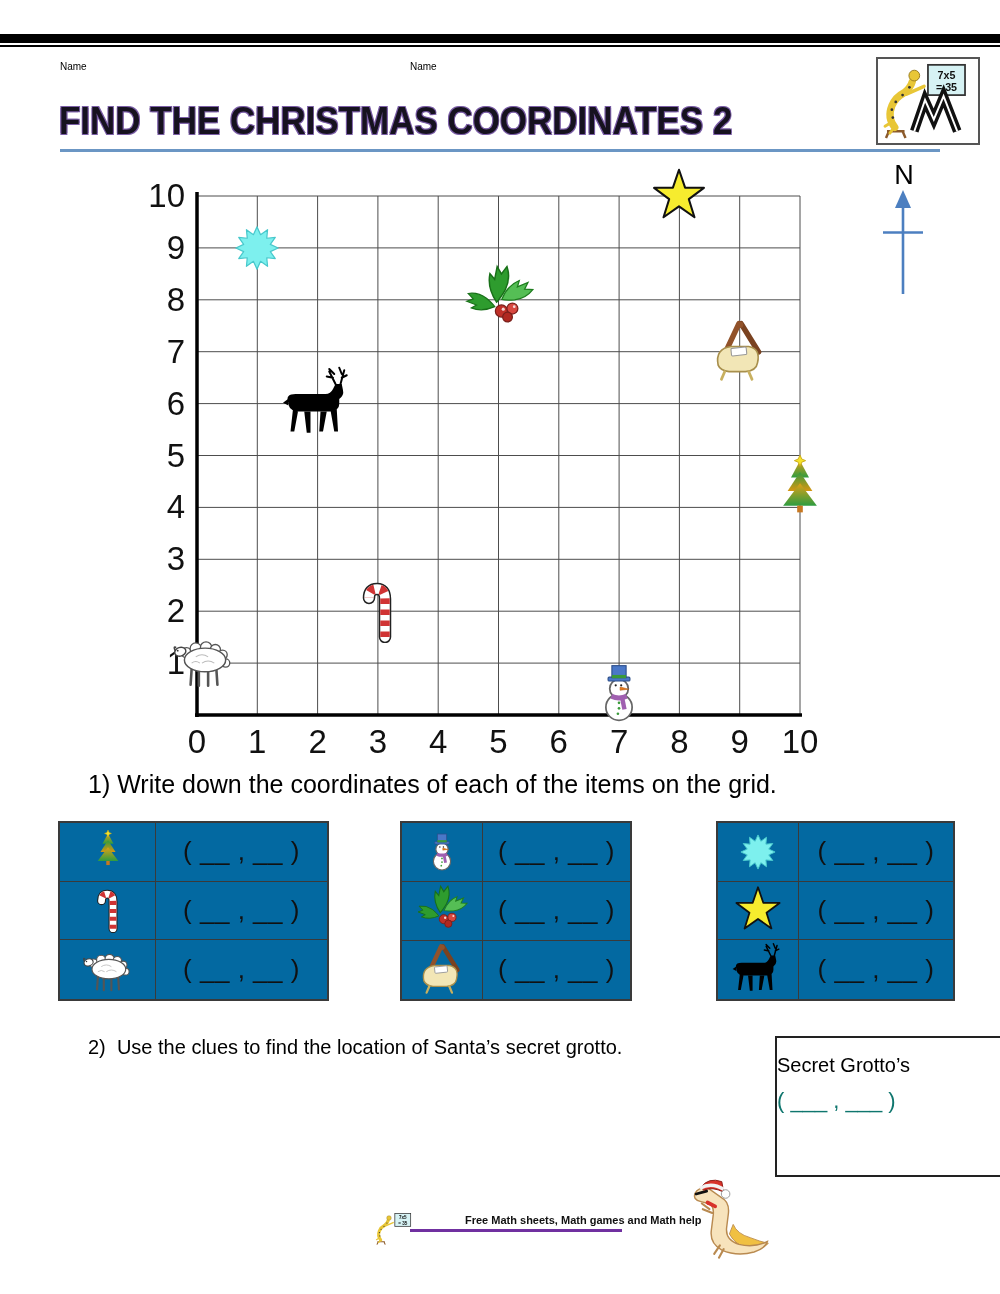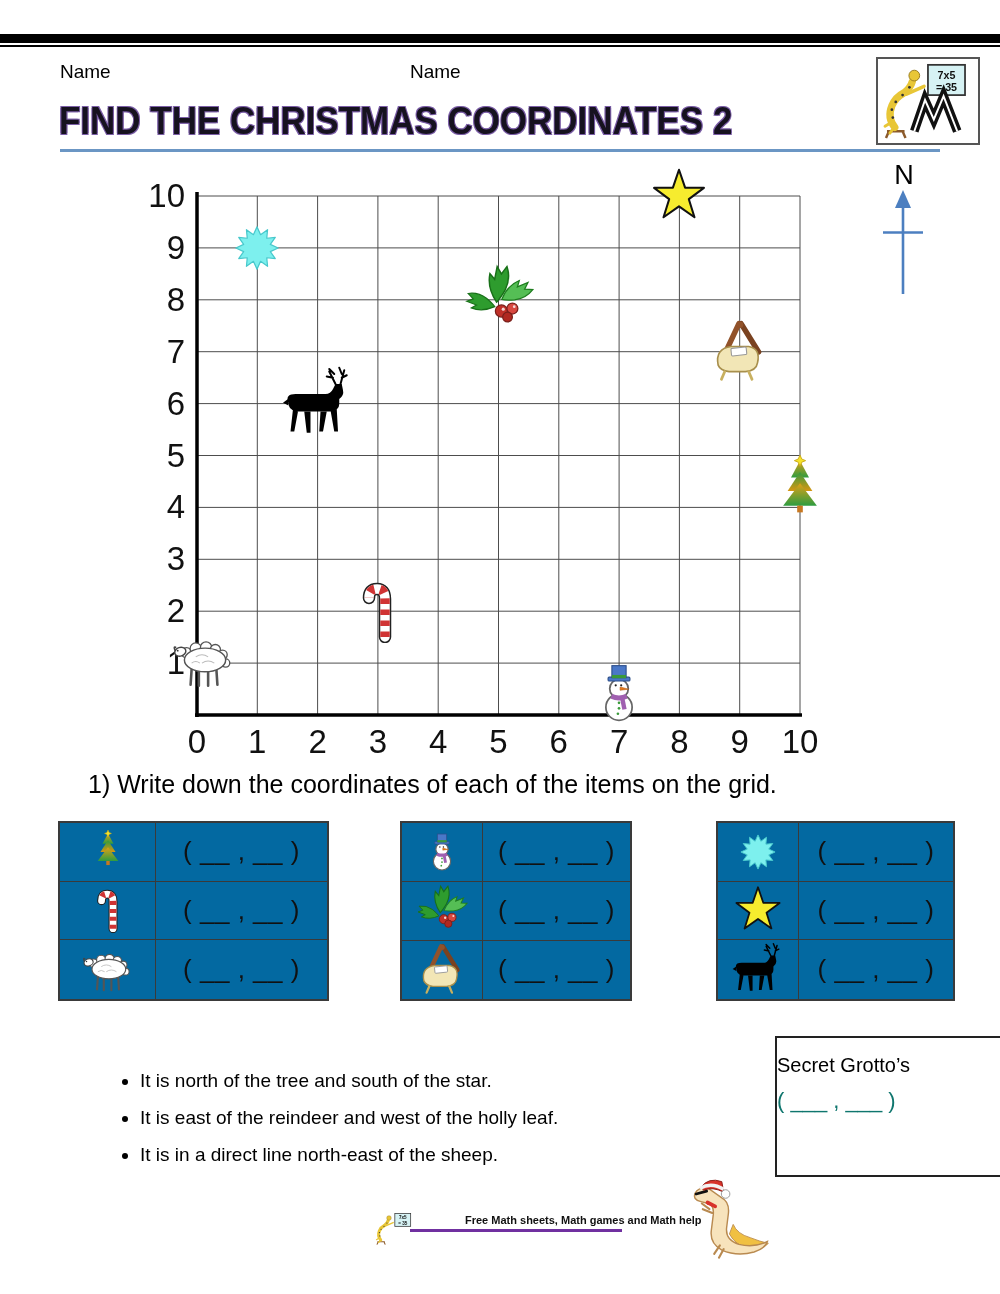--- a/index.html
+++ b/index.html
@@ -1,20 +1,20 @@
 <!DOCTYPE html>
 <html><head>
 <meta charset="utf-8">
 <style>
   html,body{margin:0;padding:0;background:#fff;}
   .page{position:relative;width:1000px;height:1294px;background:#fff;overflow:hidden;
         font-family:"Liberation Sans",sans-serif;color:#111;}
   .topbar-thick{position:absolute;left:0;top:34px;width:1000px;height:9px;background:#000;}
   .topbar-thin{position:absolute;left:0;top:45px;width:1000px;height:2px;background:#000;}
-  .field-label{position:absolute;top:61px;font-size:19px;color:#000;}
+  .field-label{position:absolute;top:61px;font-size:10px;color:#000;}
   .name-label{left:60px;}
   .date-label{left:410px;}
   .logo-box{position:absolute;left:876px;top:57px;width:100px;height:84px;border:2px solid #555;background:#fff;}
   .page-title{position:absolute;left:59px;top:100px;margin:0;font-size:38px;font-weight:800;
       letter-spacing:0px;color:#16121f;white-space:nowrap;
       transform:scaleX(.92);transform-origin:left top;
       text-shadow:1px 1px 0 #7B5EA7,-1px -1px 0 #7B5EA7,1px -1px 0 #7B5EA7,-1px 1px 0 #7B5EA7;}
   .title-rule{position:absolute;left:60px;top:149px;width:880px;height:3px;background:#6B96C4;}
   .gridwrap{position:absolute;left:140px;top:164px;width:700px;height:612px;text-align:center;}
   .gridwrap svg.gridsvg{position:absolute;left:0;top:0;}
@@ -352,25 +352,21 @@
     <div class="trow">
       <div class="ticon">
         <svg viewBox="-32 -32 64 64" width="58" height="58">
             <use href="#sym-reindeer"></use>
           </svg>
       </div>
       <div class="tblank">( __ , __ )</div>
     </div>
   </div>
 
-  <ul class="clue-list">
-    <li>It is north of the tree and south of the star.</li>
-    <li>It is east of the reindeer and west of the holly leaf.</li>
-    <li>It is in a direct line north-east of the sheep.</li>
-  </ul>
+  <div class="q-text q2">2)  Use the clues to find the location of Santa’s secret grotto.</div>
 
   <div class="grotto-box">
     <div class="grotto-line first">Secret Grotto’s</div>
     <div class="grotto-blank">( ___ , ___ )</div>
   </div>
 
   <svg class="footer-logo" width="40" height="36" viewBox="0 0 96 82">
     <use href="#sym-sala"></use>
   </svg>
   <div class="footer-tagline">Free Math sheets, Math games and Math help</div>

